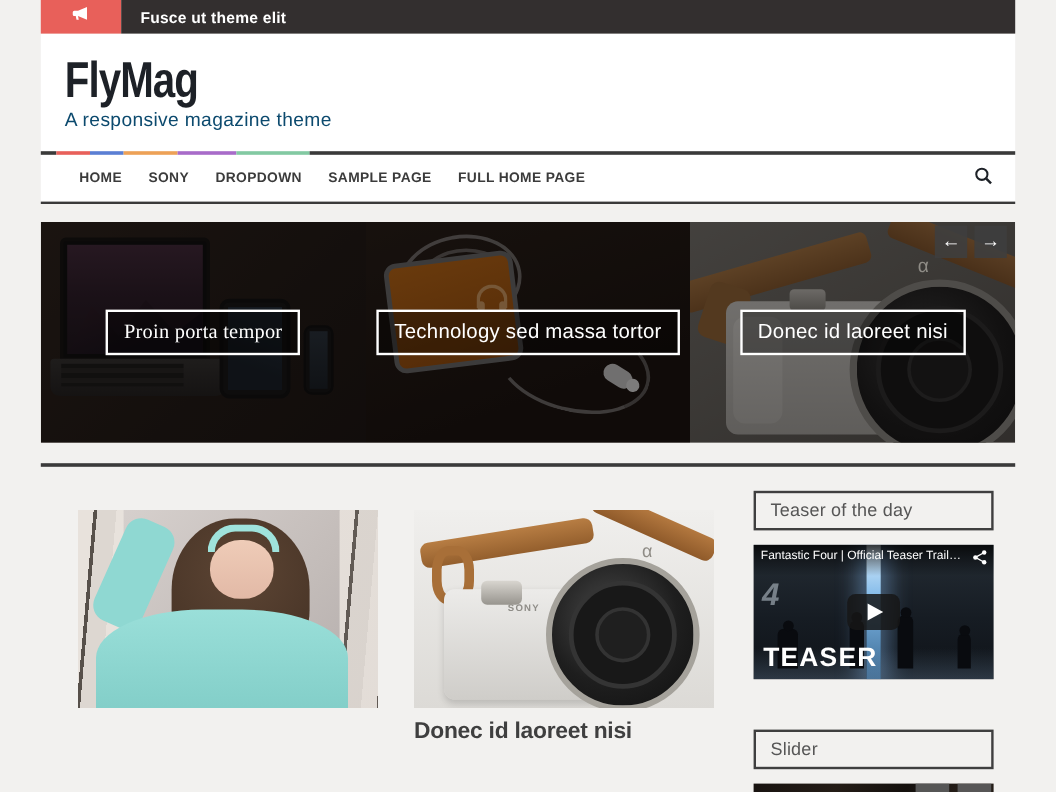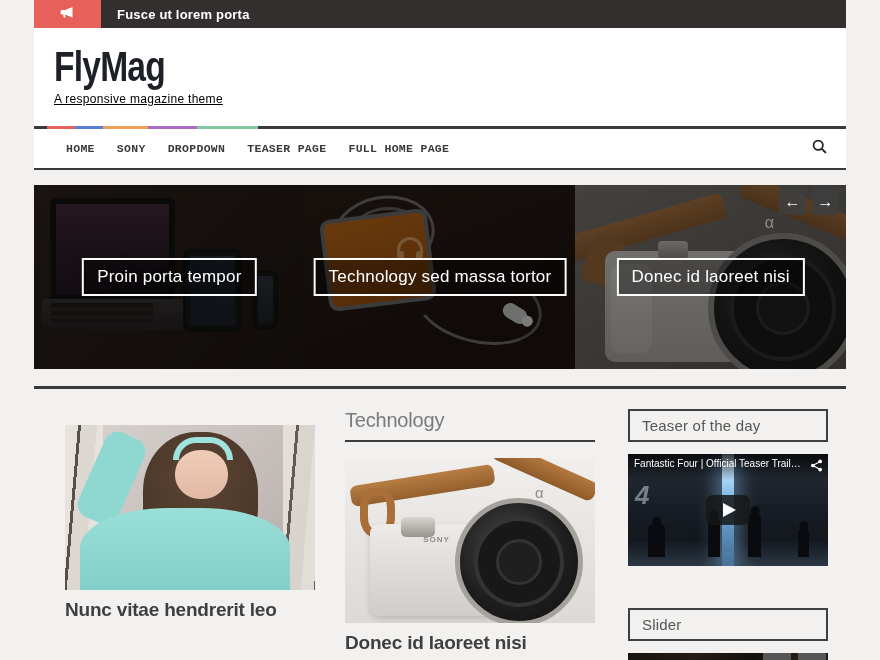--- a/index.html
+++ b/index.html
@@ -8,44 +8,44 @@
   .container { width:812px; margin:0 auto; }
 
   
   .topbar { display:flex; height:28px; }
   .topbar-social { width:67px; background:#e8605a; display:flex; align-items:center; justify-content:center; cursor:pointer; }
   .topbar-msg { flex:1; background:#332f2f; color:#fff; font-size:13px; font-weight:bold; display:flex; align-items:center; padding-left:16px; letter-spacing:.2px; }
 
   
   .site-header { background:#fff; height:98px; padding:16px 0 0 20px; }
   .site-title { font-size:42px; font-weight:800; color:#1d2127; letter-spacing:-1px; transform:scaleX(.8); transform-origin:left center; line-height:1.1; cursor:pointer; }
-  .site-tagline { font-size:12px; color:#000000; margin-top:2px; letter-spacing:.3px;text-decoration:underline; }
+  .site-tagline { font-size:16px; color:#0c4a6e; margin-top:2px; letter-spacing:.3px; }
 
   
   .nav { background:#fff; border-bottom:2px solid #3a3a3a; position:relative; }
   .nav-border { display:flex; height:3px; }
   .nav-border div { height:3px; }
   .seg0{width:13px}.seg1{width:28px}.seg2{width:28px}.seg3{width:45px}.seg4{width:49px}.seg5{width:61px}.seg6{flex:1}
-  .nav-row { display:flex; align-items:center; height:39px; padding-left:21px;font-family:Liberation Mono, monospace; }
+  .nav-row { display:flex; align-items:center; height:39px; padding-left:21px; }
   .nav-item { font-size:11.5px; font-weight:bold; color:#3b3b3b; padding:0 11px; letter-spacing:.3px; cursor:pointer; }
   .nav-search { margin-left:auto; margin-right:18px; cursor:pointer; display:flex; align-items:center; }
 
   
   .slider { margin-top:15px; height:184px; display:flex; position:relative; overflow:hidden; }
   .slide { position:relative; width:33.3333%; overflow:hidden; cursor:pointer; }
   .slide::after { content:""; position:absolute; inset:0; background:rgba(10,8,8,.5); }
   .caption { position:absolute; left:50%; top:50%; transform:translate(-50%,-50%); z-index:5;
              border:2px solid #fff; background:rgba(0,0,0,.35); color:#fff; font-size:17px;
              padding:7px 13px; white-space:nowrap; letter-spacing:.2px; }
   .slider-arrows { position:absolute; top:3px; right:7px; z-index:6; display:flex; gap:6px; }
   .arrow-btn { width:27px; height:27px; background:rgba(62,62,62,.9); color:#fff; font-size:16px;
                display:flex; align-items:center; justify-content:center; cursor:pointer; }
 
   
-  .s1 { background:linear-gradient(135deg,#2b2019 0%,#1f1712 60%,#191210 100%); }
+  .s1 { background:linear-gradient(135deg,#2b2019 0%,#1f1712 60%,#191210 100%);font-family:Liberation Serif, serif; }
   .s1 .screen { position:absolute; left:6%; top:7%; width:46%; height:56%; background:#0b0a0a; border:3px solid #100e0d; border-radius:5px 5px 0 0; }
   .s1 .screen-img { position:absolute; inset:3px; background:linear-gradient(180deg,#43283a 0%,#2c1b28 45%,#1c131b 100%); }
   .s1 .mtn { position:absolute; left:0; bottom:0; width:100%; height:55%; background:linear-gradient(160deg,#2a1823 20%,#17101a 70%); clip-path:polygon(0 100%,18% 20%,38% 70%,58% 10%,80% 65%,100% 30%,100% 100%); }
   .s1 .base { position:absolute; left:3%; top:62%; width:54%; height:17%; background:linear-gradient(#343230,#211f1e); border-radius:3px 3px 8px 8px; }
   .s1 .keys { position:absolute; left:6%; top:14%; width:70%; height:60%; background:repeating-linear-gradient(180deg,#191817 0 4px,#262423 4px 8px); }
   .s1 .tablet { position:absolute; left:55%; top:35%; width:22%; height:45%; background:#131313; border:3px solid #0c0c0c; border-radius:8px; }
   .s1 .tscreen { position:absolute; inset:4px; background:linear-gradient(200deg,#233140 0%,#141d26 70%); }
   .s1 .phone1 { position:absolute; left:81%; top:47%; width:9%; height:31%; background:#101010; border:2px solid #0a0a0a; border-radius:7px; }
   .s1 .pscreen1 { position:absolute; inset:3px; background:linear-gradient(#28323c,#161d24); }
 
@@ -140,21 +140,21 @@
 <div class="container">
 
   <div class="topbar">
     <div class="topbar-social">
       <span>
         <svg width="15" height="13" viewBox="0 0 24 20">
             <path d="M20 1 L8 6 H3 a2 2 0 0 0-2 2 v3 a2 2 0 0 0 2 2 h2 l1 5 h3 l-1-5 h0 l12 5 z" fill="#fff"></path>
           </svg>
       </span>
     </div>
-    <div class="topbar-msg">Fusce ut lorem porta</div>
+    <div class="topbar-msg">Fusce ut theme elit</div>
   </div>
 
   <div class="site-header">
     <div class="site-title">FlyMag</div>
     <div class="site-tagline">A responsive magazine theme</div>
   </div>
 
   <div class="nav">
     <div class="nav-border">
       <div class="seg0" style="background-color: rgb(58, 58, 58);"></div>
@@ -162,21 +162,21 @@
       <div class="seg2" style="background-color: rgb(91, 127, 212);"></div>
       <div class="seg3" style="background-color: rgb(237, 161, 86);"></div>
       <div class="seg4" style="background-color: rgb(168, 107, 201);"></div>
       <div class="seg5" style="background-color: rgb(130, 201, 162);"></div>
       <div class="seg6" style="background-color: rgb(58, 58, 58);"></div>
     </div>
     <div class="nav-row">
       <div class="nav-item">HOME</div>
       <div class="nav-item">SONY</div>
       <div class="nav-item">DROPDOWN</div>
-      <div class="nav-item">TEASER PAGE</div>
+      <div class="nav-item">SAMPLE PAGE</div>
       <div class="nav-item">FULL HOME PAGE</div>
       <div class="nav-search">
         <span>
           <svg width="17" height="17" viewBox="0 0 20 20">
               <circle cx="8.5" cy="8.5" r="5.5" fill="none" stroke="#1d2127" stroke-width="2"></circle>
               <line x1="12.8" y1="12.8" x2="17.5" y2="17.5" stroke="#1d2127" stroke-width="2.4"></line>
             </svg>
         </span>
       </div>
     </div>
@@ -240,26 +240,24 @@
       <div class="section">
         <div class="post-thumb img-people">
           <div class="birch birch-l"></div>
           <div class="birch birch-r"></div>
           <div class="p-arm"></div>
           <div class="p-hair"></div>
           <div class="p-band"></div>
           <div class="p-face"></div>
           <div class="p-jacket"></div>
         </div>
-        <div class="post-title">Nunc vitae hendrerit leo</div>
 
       </div>
 
       <div class="section">
-        <div class="section-title">Technology</div>
         <div class="post-thumb img-tech">
           <div class="t-strap1"></div>
           <div class="t-strap2"></div>
           <div class="t-loop"></div>
           <div class="t-alpha">α</div>
           <div class="t-body">
             <div class="t-dial"></div>
             <div class="t-brand">SONY</div>
           </div>
           <div class="t-lens">
@@ -288,20 +286,21 @@
           <span class="v-share">
             <svg width="13" height="13" viewBox="0 0 16 16">
                 <circle cx="12.5" cy="3" r="2.3" fill="#fff"></circle>
                 <circle cx="3.5" cy="8" r="2.3" fill="#fff"></circle>
                 <circle cx="12.5" cy="13" r="2.3" fill="#fff"></circle>
                 <path d="M3.5 8l9-5M3.5 8l9 5" stroke="#fff" stroke-width="1.4"></path>
               </svg>
           </span>
         </div>
         <div class="play-btn"></div>
+        <div class="v-teaser">TEASER</div>
       </div>
 
       <div class="widget2">
         <div class="widget-title">Slider</div>
         <div class="mini-slider">
           <div class="mini-arrows">
             <div class="mini-btn">←</div>
             <div class="mini-btn">→</div>
           </div>
         </div>

